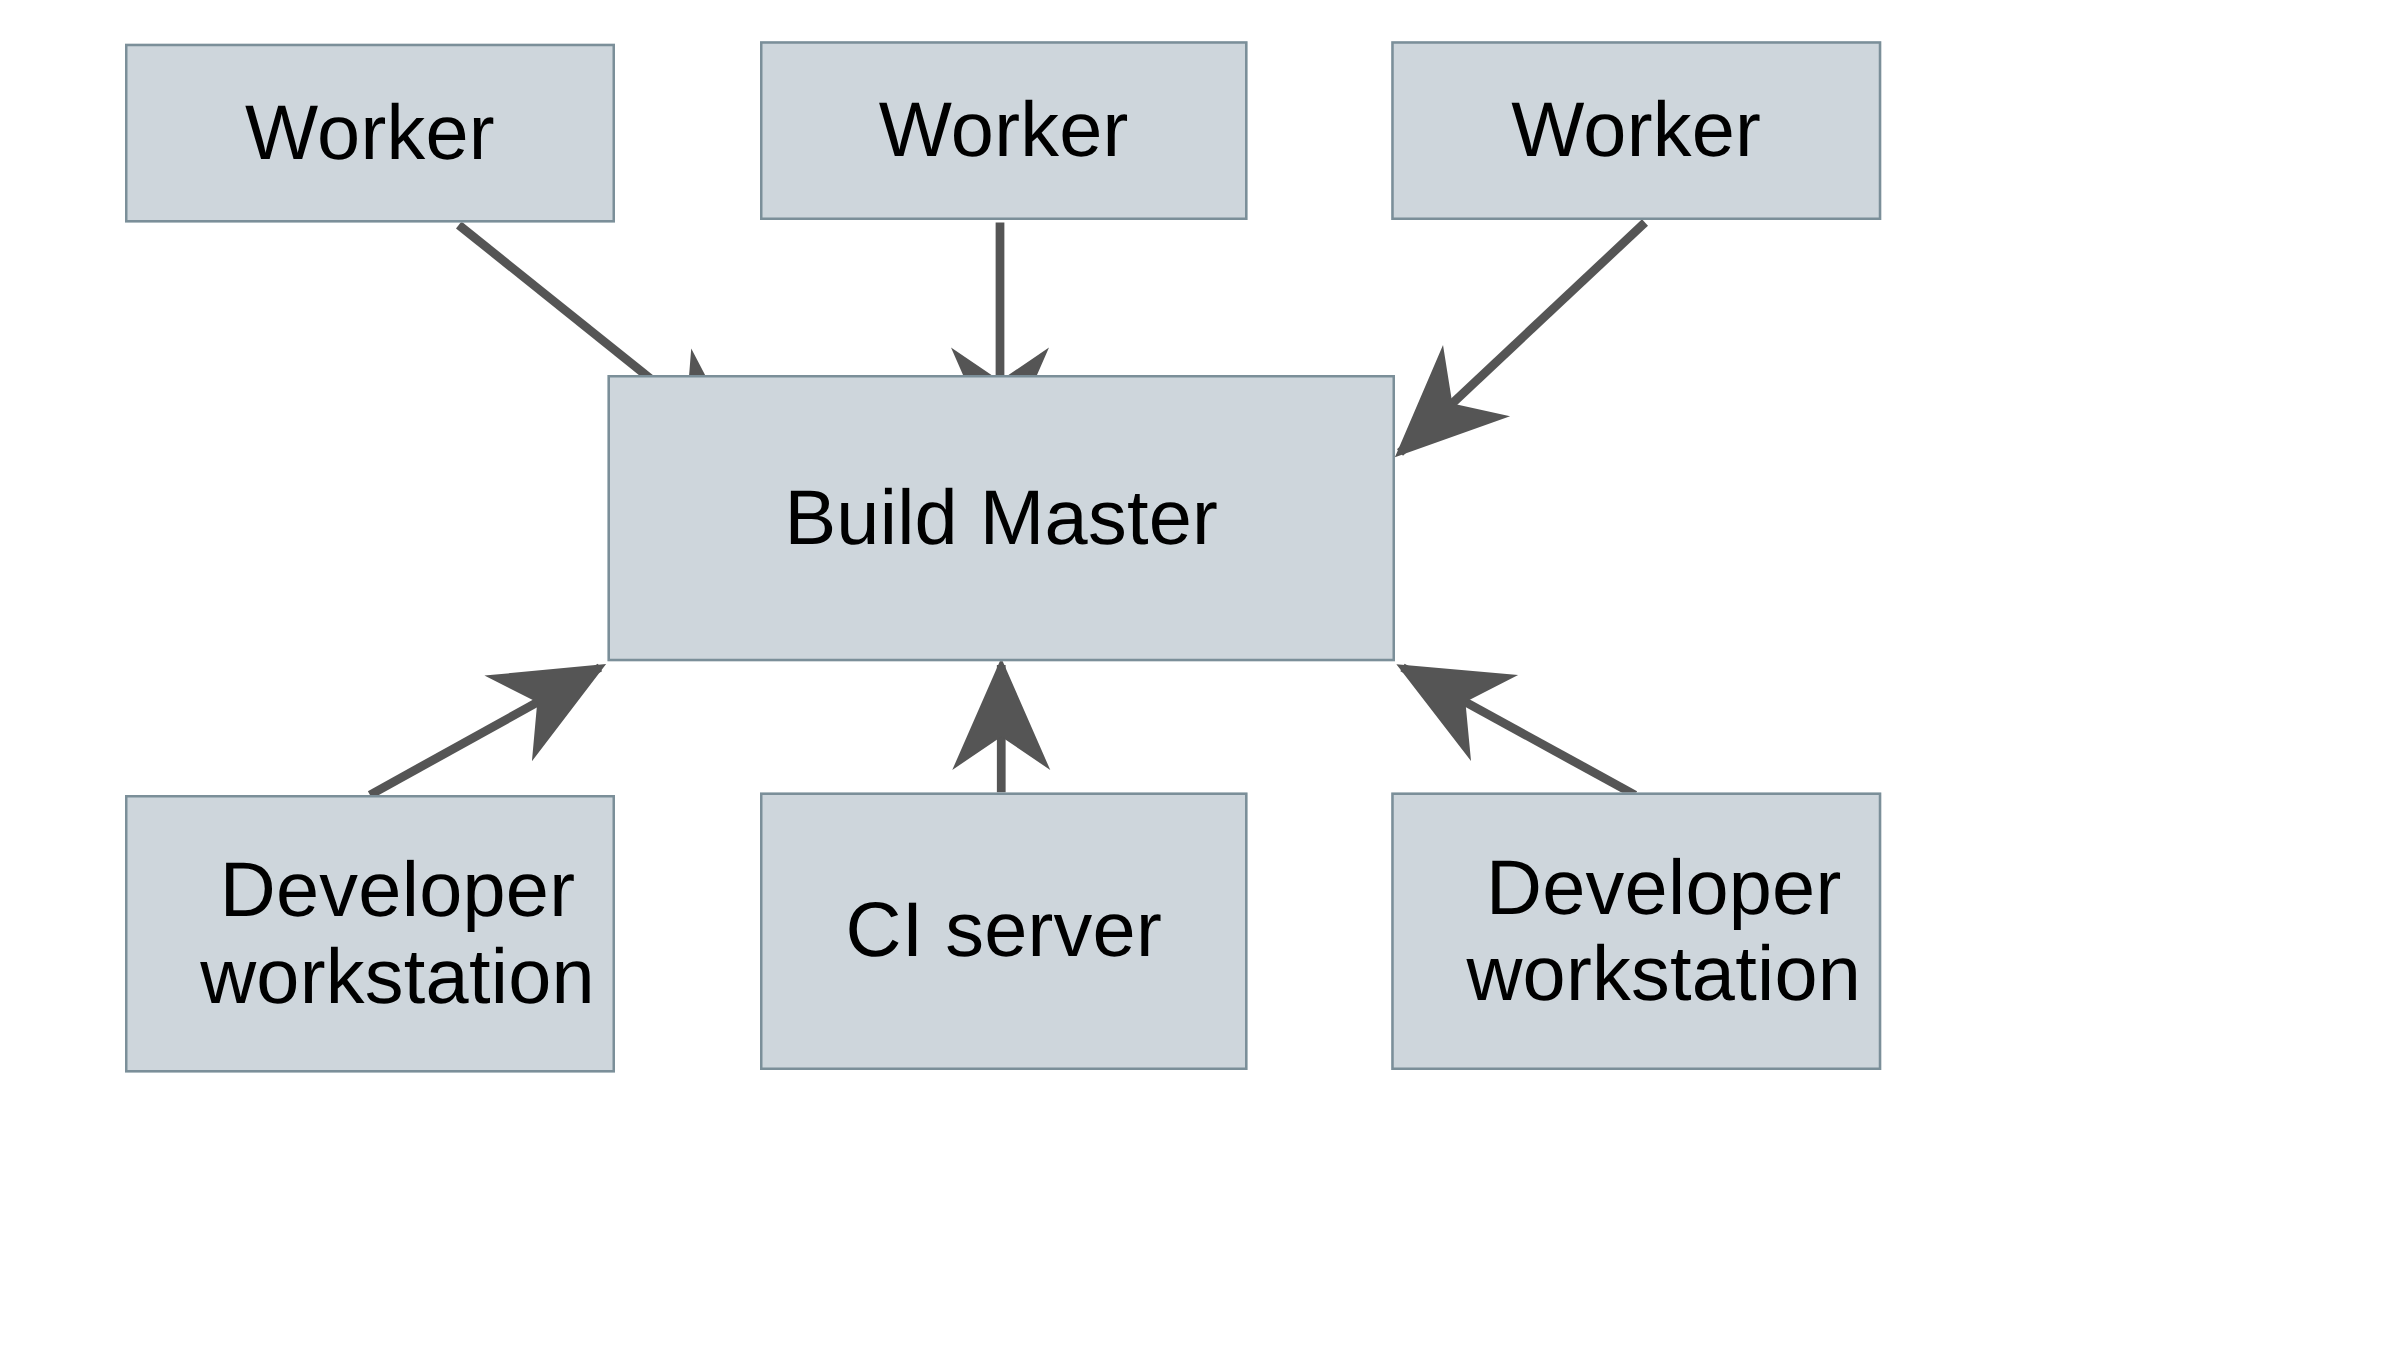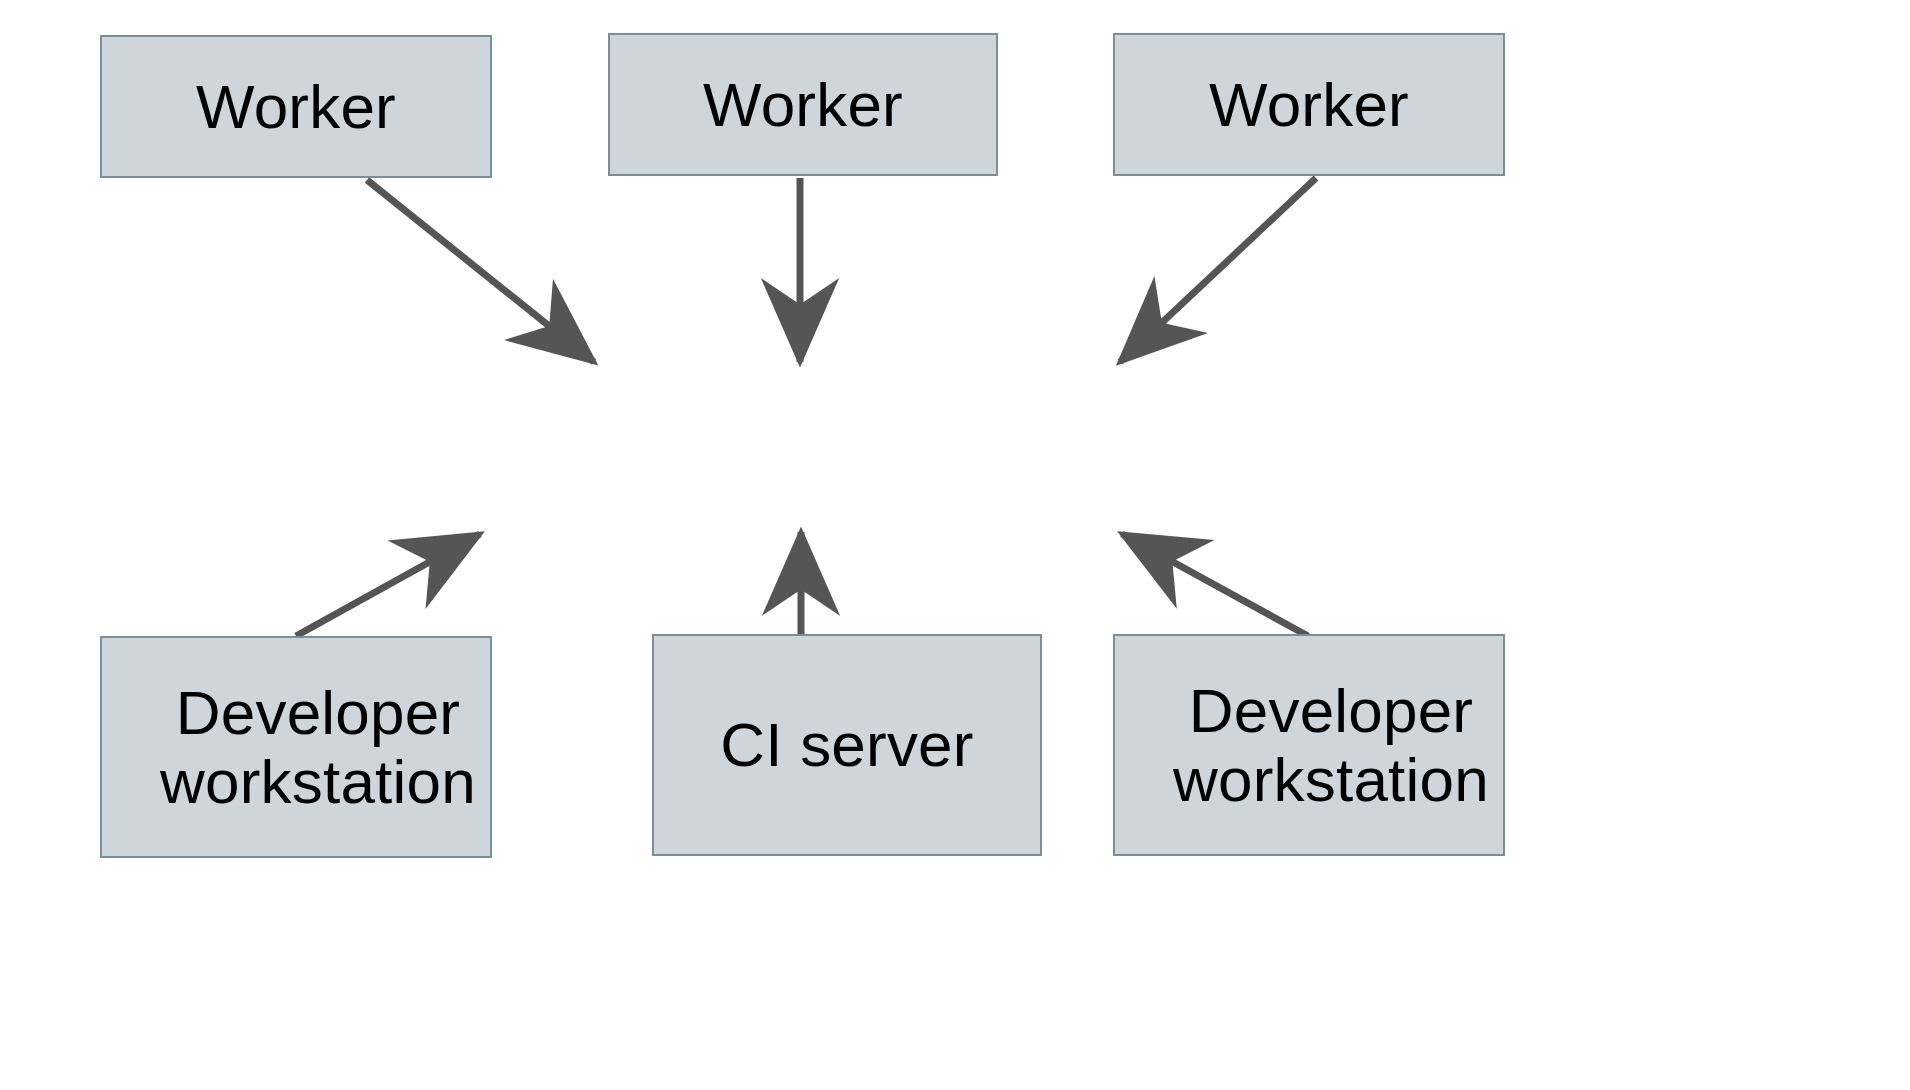--- a/index.html
+++ b/index.html
@@ -92,27 +92,30 @@
   </div>
 
   <div class="node node-worker" style="left:608px; top:33px; width:390px; height:143px;">
     <span class="node-label">Worker</span>
   </div>
 
   <div class="node node-worker" style="left:1113px; top:33px; width:392px; height:143px;">
     <span class="node-label">Worker</span>
   </div>
 
+  <div class="node node-master" style="left:486px; top:300px; width:630px; height:229px;">
+    <span class="node-label">Build Master</span>
+  </div>
 
   <div class="node node-dev" style="left:100px; top:636px; width:392px; height:222px;">
     <span class="node-label">Developer
 workstation</span>
   </div>
 
-  <div class="node node-ci" style="left:608px; top:634px; width:390px; height:222px;margin-left:44px;">
+  <div class="node node-ci" style="left:608px; top:634px; width:390px; height:222px;">
     <span class="node-label">CI server</span>
   </div>
 
   <div class="node node-dev" style="left:1113px; top:634px; width:392px; height:222px;">
     <span class="node-label">Developer
 workstation</span>
   </div>
 
 </div>
 

